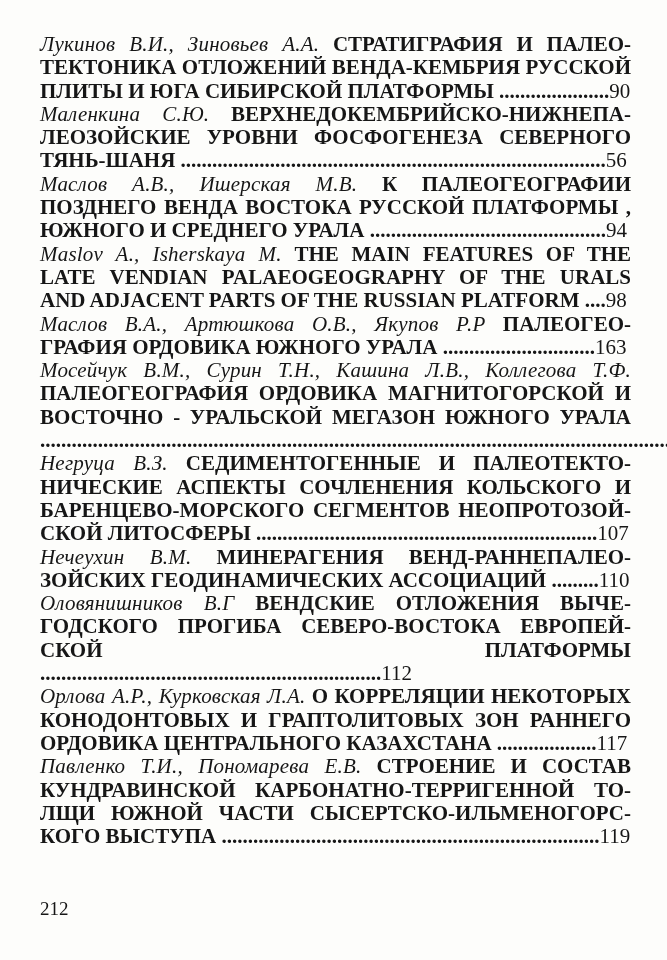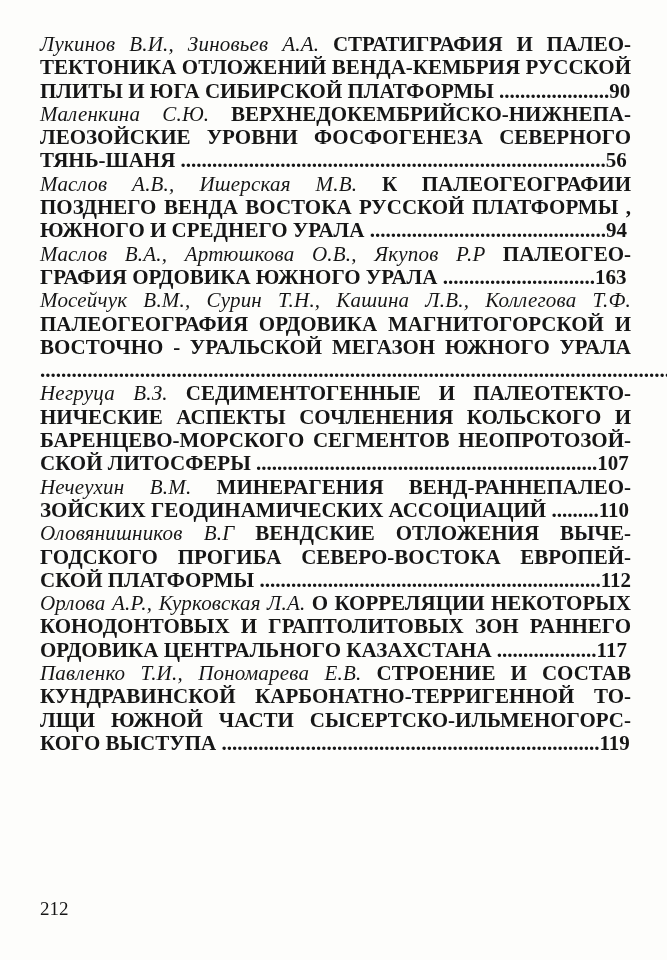--- a/index.html
+++ b/index.html
@@ -34,21 +34,21 @@
   }
   .title {
     font-weight: bold;
     font-style: normal;
   }
   .leader {
     font-weight: bold;
     white-space: normal;
   }
   .pageno {
-    font-weight: bold;
+    font-weight: normal;
   }
   .folio {
     position: absolute;
     left: 40px;
     bottom: 40px;
     font-size: 19px;
     font-weight: normal;
     color: #161616;
     text-align: right;
   }
@@ -57,20 +57,21 @@
 <body>
 
 <div class="page">
   <div class="toc" id="toc">
   <p class="entry"><i class="authors">Лукинов В.И., Зиновьев А.А.</i> <b class="title">СТРАТИГРАФИЯ И ПАЛЕО­ТЕКТОНИКА ОТЛОЖЕНИЙ ВЕНДА-КЕМБРИЯ РУС­СКОЙ ПЛИТЫ И ЮГА СИБИРСКОЙ ПЛАТФОРМЫ</b> <span class="leader">.....................</span><b class="pageno">90</b></p>
 
   <p class="entry"><i class="authors">Маленкина С.Ю.</i> <b class="title">ВЕРХНЕДОКЕМБРИЙСКО-НИЖНЕПА­ЛЕОЗОЙСКИЕ УРОВНИ ФОСФОГЕНЕЗА СЕВЕРНОГО ТЯНЬ-ШАНЯ</b> <span class="leader">.................................................................................</span><b class="pageno">56</b></p>
 
   <p class="entry"><i class="authors">Маслов А.В., Ишерская М.В.</i> <b class="title">К ПАЛЕОГЕОГРАФИИ ПОЗДНЕГО ВЕНДА ВОСТОКА РУССКОЙ ПЛАТФОРМЫ , ЮЖНОГО И СРЕДНЕГО УРАЛА</b> <span class="leader">.............................................</span><b class="pageno">94</b></p>
 
+  <p class="entry"><i class="authors">Maslov A., Isherskaya M.</i> <b class="title">THE MAIN FEATURES OF THE LATE VENDIAN PALAEOGEOGRAPHY OF THE URALS AND ADJACENT PARTS OF THE RUSSIAN PLAT­FORM</b> <span class="leader">....</span><b class="pageno">98</b></p>
 
   <p class="entry"><i class="authors">Маслов В.А., Артюшкова О.В., Якупов Р.Р</i> <b class="title">ПАЛЕОГЕО­ГРАФИЯ ОРДОВИКА ЮЖНОГО УРАЛА</b> <span class="leader">.............................</span><b class="pageno">163</b></p>
 
   <p class="entry"><i class="authors">Мосейчук В.М., Сурин Т.Н., Кашина Л.В., Коллегова Т.Ф.</i> <b class="title">ПАЛЕОГЕОГРАФИЯ ОРДОВИКА МАГНИТОГОРСКОЙ И ВОСТОЧНО - УРАЛЬСКОЙ МЕГАЗОН ЮЖНОГО УРА­ЛА</b> <span class="leader">................................................................................................................................................................................................................................................................................................................................................................................................................</span></p>
 
   <p class="entry"><i class="authors">Негруца В.З.</i> <b class="title">СЕДИМЕНТОГЕННЫЕ И ПАЛЕОТЕКТО­НИЧЕСКИЕ АСПЕКТЫ СОЧЛЕНЕНИЯ КОЛЬСКОГО И БАРЕНЦЕВО-МОРСКОГО СЕГМЕНТОВ НЕОПРОТОЗОЙ­СКОЙ ЛИТОСФЕРЫ</b> <span class="leader">.................................................................</span><b class="pageno">107</b></p>
 
   <p class="entry"><i class="authors">Нечеухин В.М.</i> <b class="title">МИНЕРАГЕНИЯ ВЕНД-РАННЕПАЛЕО­ЗОЙСКИХ ГЕОДИНАМИЧЕСКИХ АССОЦИАЦИЙ</b> <span class="leader">.........</span><b class="pageno">110</b></p>
 
   <p class="entry"><i class="authors">Оловянишников В.Г</i> <b class="title">ВЕНДСКИЕ ОТЛОЖЕНИЯ ВЫЧЕ­ГОДСКОГО ПРОГИБА СЕВЕРО-ВОСТОКА ЕВРОПЕЙ­СКОЙ ПЛАТФОРМЫ</b> <span class="leader">.................................................................</span><b class="pageno">112</b></p>

